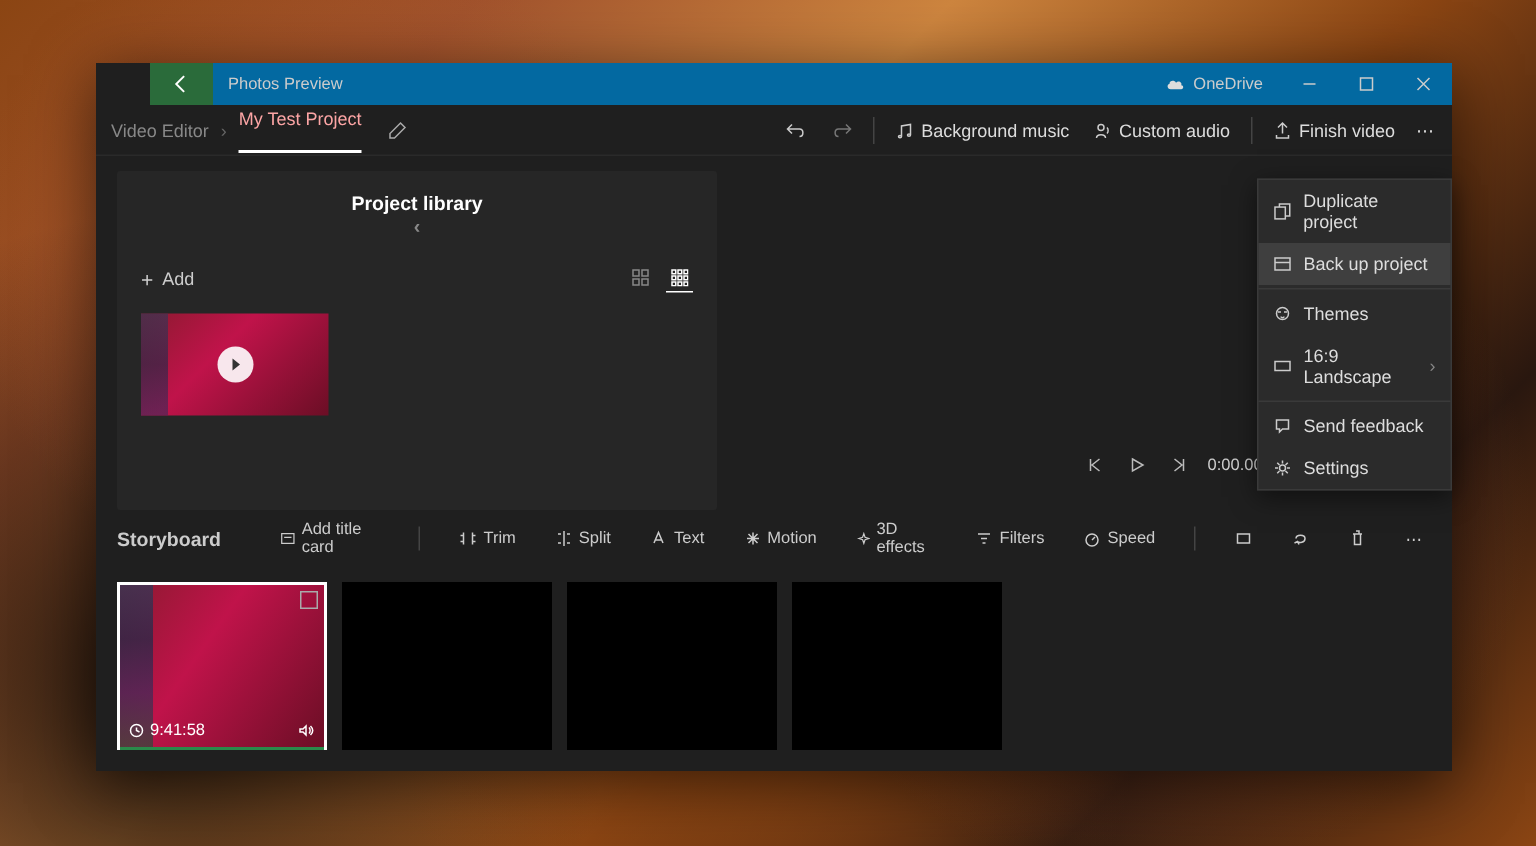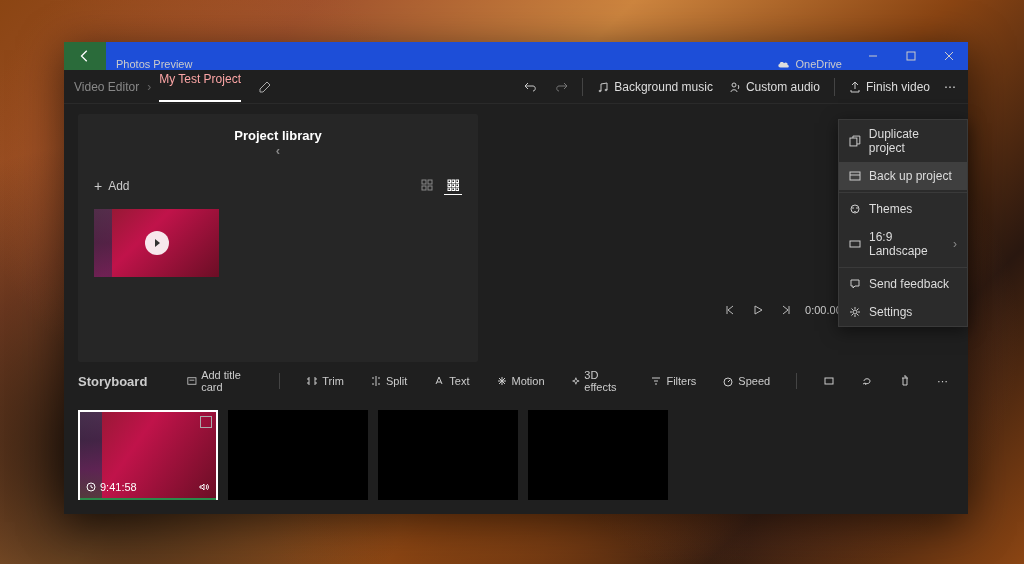--- a/index.html
+++ b/index.html
@@ -1,19 +1,19 @@
 <!DOCTYPE html>
 <html><head>
 <meta charset="utf-8">
 <style>
 * { margin: 0; padding: 0; box-sizing: border-box; font-family: "Segoe UI", sans-serif; }
 body { width: 1024px; height: 564px; background: linear-gradient(135deg, #8b4513 0%, #a0522d 20%, #cd853f 40%, #8b4513 60%, #2a1810 80%, #8b4513 100%); position: relative; overflow: hidden; }
 body::before { content: ""; position: absolute; inset: 0; background: radial-gradient(circle at 20% 30%, rgba(180,90,40,0.6) 0%, transparent 25%), radial-gradient(circle at 75% 60%, rgba(160,82,45,0.7) 0%, transparent 30%), radial-gradient(circle at 50% 85%, rgba(139,69,19,0.8) 0%, transparent 35%), radial-gradient(circle at 10% 80%, rgba(25,15,10,0.95) 0%, transparent 30%); }
 .window { position: absolute; left: 64px; top: 42px; right: 56px; bottom: 50px; background: #1f1f1f; color: #fff; display: flex; flex-direction: column; box-shadow: 0 8px 40px rgba(0,0,0,0.6); }
-.titlebar { height: 28px; display: flex; align-items: flex-end; background: #1d4ed8; font-size: 11px; color: #ccc; }
+.titlebar { height: 28px; display: flex; align-items: center; background: #0369a1; font-size: 11px; color: #ccc; margin-left: 36px; }
 .back-btn { width: 42px; height: 28px; display: flex; align-items: center; justify-content: center; background: #2a6b3a; cursor: pointer; }
 .title-text { margin-left: 10px; flex: 1; }
 .onedrive { display: flex; align-items: center; gap: 5px; margin-right: 12px; }
 .win-controls { display: flex; }
 .win-btn { width: 38px; height: 28px; display: flex; align-items: center; justify-content: center; cursor: pointer; }
 .toolbar { height: 34px; display: flex; align-items: center; padding: 0 6px; font-size: 12px; color: #ccc; border-bottom: 1px solid #2a2a2a; }
 .breadcrumb { display: flex; align-items: center; gap: 8px; margin-left: 4px; }
 .bc-item { color: #888; }
 .bc-active { color: #fca5a5; border-bottom: 2px solid #fff; padding-bottom: 14px; }
 .edit-icon { margin-left: 10px; color: #aaa; }
@@ -38,21 +38,21 @@
 .pc-btn { cursor: pointer; padding: 3px; color: #bbb; }
 .scrubber { flex: 1; display: flex; align-items: center; gap: 8px; }
 .track { flex: 1; height: 2px; background: #555; position: relative; }
 .handle { position: absolute; left: 0; top: -5px; width: 12px; height: 12px; border-radius: 50%; background: #fff; }
 .storyboard { margin: 4px 14px 14px 14px; }
 .sb-toolbar { display: flex; align-items: center; gap: 14px; font-size: 11px; color: #ccc; margin-bottom: 14px; }
 .sb-title { font-size: 13px; font-weight: 600; margin-right: 20px; }
 .sb-btn { display: flex; align-items: center; gap: 4px; padding: 3px 6px; cursor: pointer; }
 .sb-divider { width: 1px; height: 16px; background: #444; margin: 0 6px; }
 .clips { display: flex; gap: 10px; }
-.clip { width: 140px; height: 90px; background: #000; position: relative; cursor: pointer; }
+.clip { width: 140px; height: 112px; background: #000; position: relative; cursor: pointer; }
 .clip.active { border: 2px solid #fff; background: linear-gradient(125deg, #8b1a2f 0%, #c0134a 40%, #6b0e25 100%); }
 .clip.active::before { content: ""; position: absolute; left: 0; top: 0; bottom: 0; width: 22px; background: linear-gradient(to bottom, #2a3a5a, #1a2a4a, #3a2a5a, #2a4a3a); opacity: 0.7; }
 .clip.active::after { content: ""; position: absolute; right: 4px; top: 4px; width: 10px; height: 10px; border: 1px solid #aaa; }
 .clip-dur { position: absolute; left: 6px; bottom: 5px; font-size: 11px; color: #fff; display: flex; align-items: center; gap: 4px; z-index: 2; }
 .clip-audio { position: absolute; right: 6px; bottom: 5px; color: #fff; z-index: 2; }
 .clip-progress { position: absolute; left: 0; right: 0; bottom: -2px; height: 2px; background: #2a8a4a; }
 .dropdown { position: absolute; right: 0; top: 15px; width: 130px; background: #2b2b2b; border: 1px solid #3a3a3a; box-shadow: 0 4px 16px rgba(0,0,0,0.5); font-size: 12px; z-index: 50; }
 .dd-item { display: flex; align-items: center; gap: 8px; padding: 7px 10px; cursor: pointer; color: #ddd; }
 .dd-item.selected { background: #3f3f3f; }
 .dd-sep { height: 1px; background: #3a3a3a; margin: 2px 0; }

